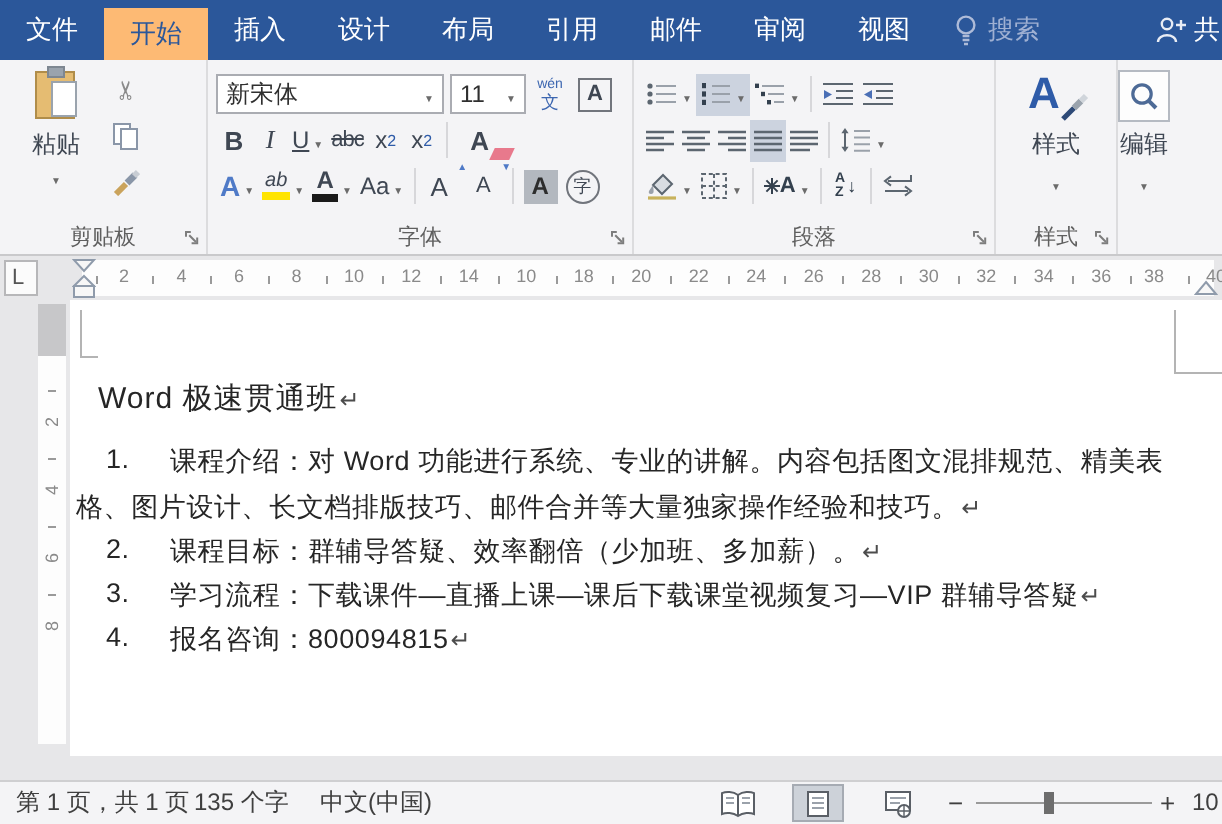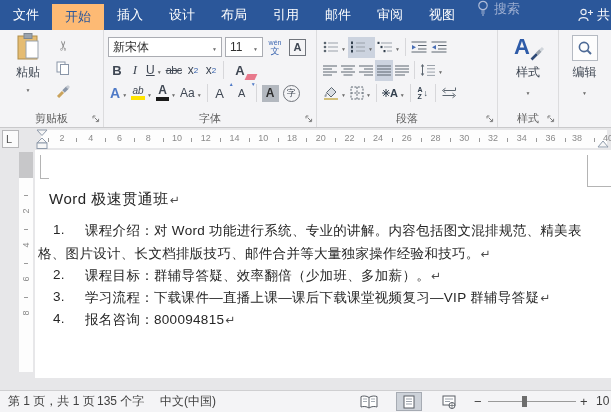--- a/index.html
+++ b/index.html
@@ -3,21 +3,21 @@
 <meta charset="utf-8">
 <style>
   *{margin:0;padding:0;box-sizing:border-box}
   html,body{width:611px;height:412px;overflow:hidden;font-family:"Liberation Sans","DejaVu Sans",sans-serif;background:#e8e8ea}
   .screen{position:absolute;top:0;left:0;width:611px;height:412px;overflow:hidden}
 
   
   .titlebar{position:absolute;top:0;left:0;width:611px;height:30px;background:#2b579a;display:flex;align-items:flex-end;overflow:hidden}
   .tab{height:30px;line-height:30px;padding:0 13px;font-size:13px;color:#fff;white-space:nowrap;cursor:default}
   .tab.active{height:26px;line-height:26px;background:#fdba74;color:#2b579a}
-  .tb-search{position:absolute;left:477px;top:0;height:30px;display:flex;align-items:flex-start;gap:5px;font-size:13px;color:#9fb0d2}
+  .tb-search{position:absolute;left:477px;top:0;height:30px;display:flex;align-items:center;gap:5px;font-size:13px;color:#9fb0d2}
   .tb-share{position:absolute;left:578px;top:0;height:30px;display:flex;align-items:center;gap:3px;font-size:13px;color:#fff}
 
   
   .ribbon{position:absolute;top:30px;left:0;width:611px;height:98px;background:#f4f4f6;border-bottom:1px solid #c9c9cb;display:flex}
   .grp{position:relative;border-right:1px solid #dcdcde;display:flex;flex-direction:column}
   .grp-body{flex:1;position:relative;padding-top:5px}
   .grp-footer{height:17px;display:flex;align-items:center;justify-content:center;font-size:11px;color:#5f5f5f;position:relative}
   .lau{position:absolute;right:2px;bottom:3px;width:10px;height:10px}
   .row{display:flex;align-items:center;padding-left:4px;height:23px}
   .ib{display:inline-flex;align-items:center;justify-content:center;min-width:18px;height:21px;padding:0 2px;color:#3f4753;font-size:12px;position:relative}
@@ -510,21 +510,21 @@
       </div>
       <div class="grp-footer">
         <span>样式</span>
         <svg class="lau">
             <use href="#sy-launcher"></use>
           </svg>
       </div>
     </div>
 
     <div class="grp" style="width:51px;border-right:none">
-      <div class="grp-body" style="display:flex;justify-content:center">
+      <div class="grp-body" style="display:flex;justify-content:flex-start">
         <div class="bigbtn">
           <span class="find-box">
             <svg width="16" height="16">
                 <use href="#sy-magnifier"></use>
               </svg>
           </span>
           <span style="margin-top:3px">编辑</span>
           <span class="cb" style="margin-top:3px"></span>
         </div>
       </div>

